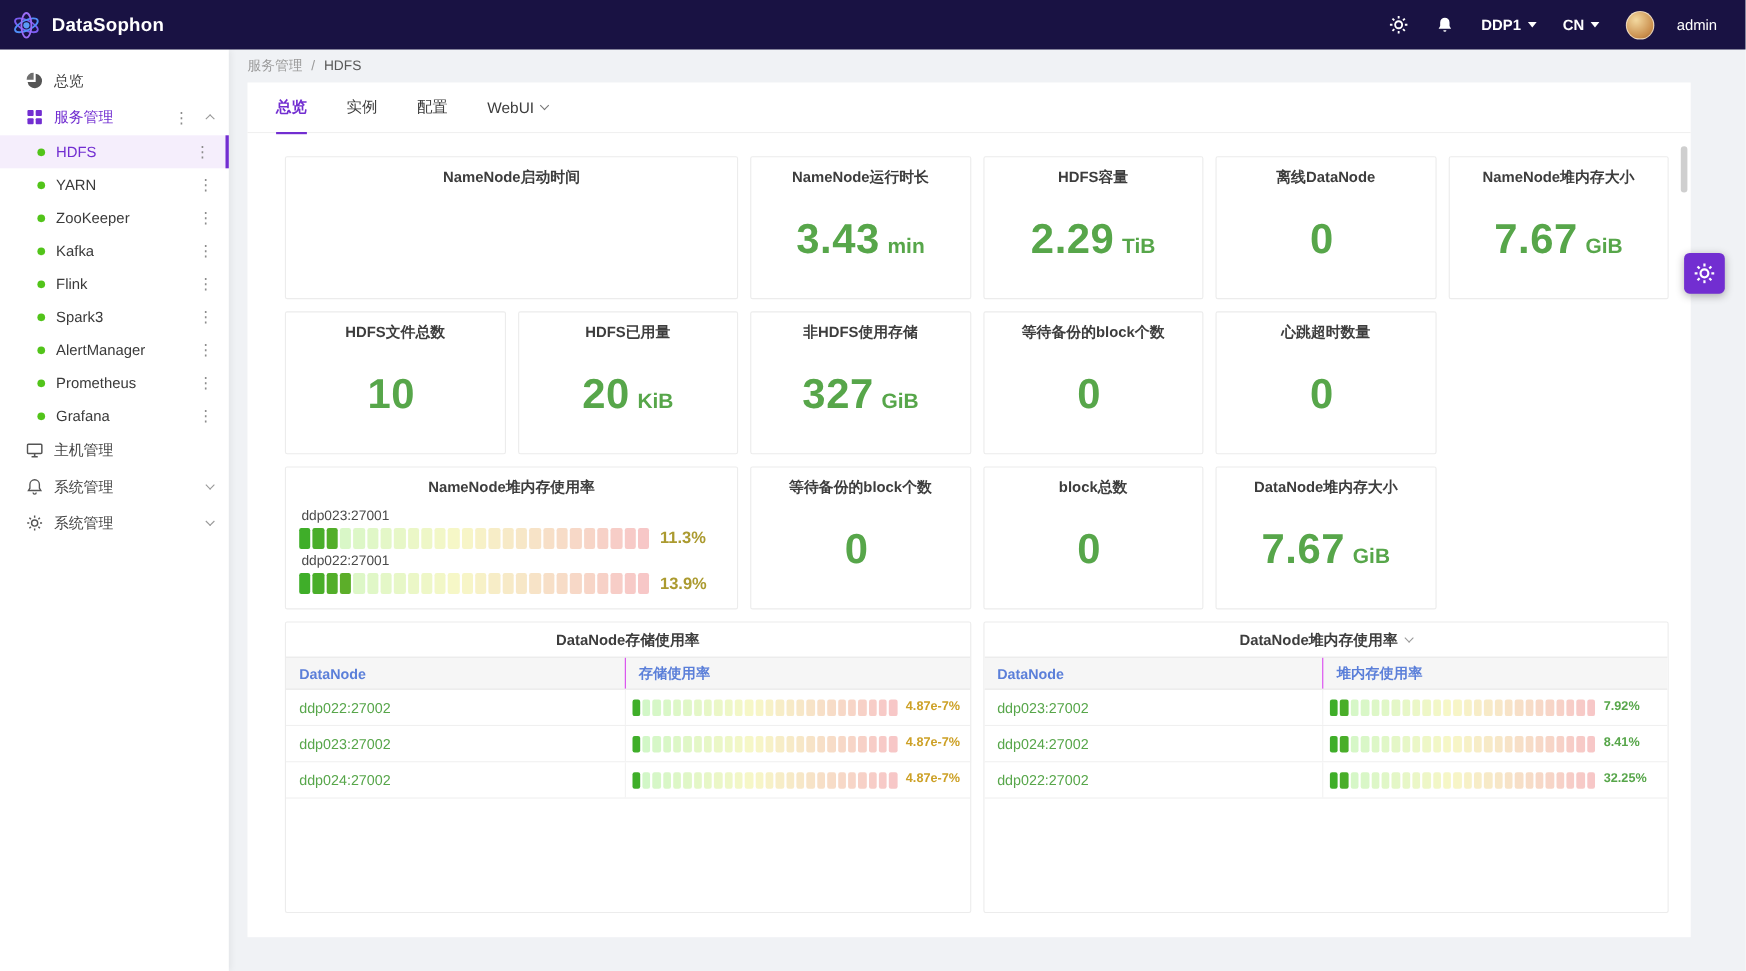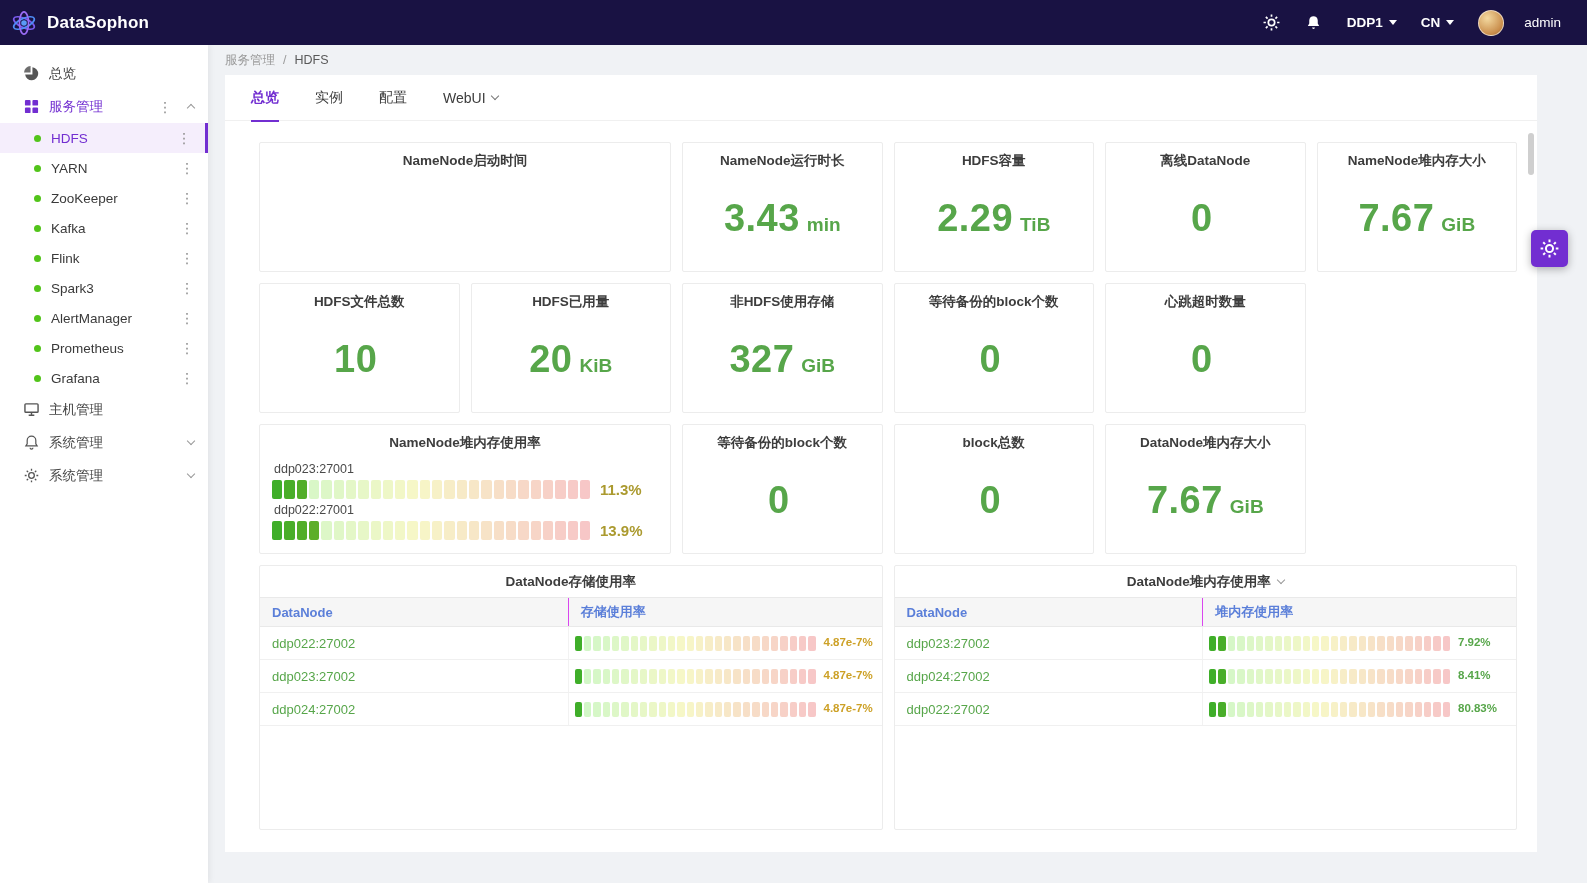--- a/index.html
+++ b/index.html
@@ -656,21 +656,21 @@
                 <span class="seg" style="background: rgba(228, 162, 68, 0.3);"></span>
                 <span class="seg" style="background: rgba(228, 150, 68, 0.3);"></span>
                 <span class="seg" style="background: rgba(228, 138, 68, 0.3);"></span>
                 <span class="seg" style="background: rgba(228, 126, 68, 0.3);"></span>
                 <span class="seg" style="background: rgba(228, 115, 68, 0.3);"></span>
                 <span class="seg" style="background: rgba(228, 103, 68, 0.3);"></span>
                 <span class="seg" style="background: rgba(228, 91, 68, 0.3);"></span>
                 <span class="seg" style="background: rgba(228, 79, 68, 0.3);"></span>
                 <span class="seg" style="background: rgba(228, 68, 68, 0.3);"></span>
               </div>
-              <span class="pct-sm pct-green">80.83%</span>
+              <span class="pct-sm pct-green">32.25%</span>
             </div>
         </div>
       </div>
 
     </div>
   </div>
 
   <div class="scroll-thumb"></div>
 </div>
 

